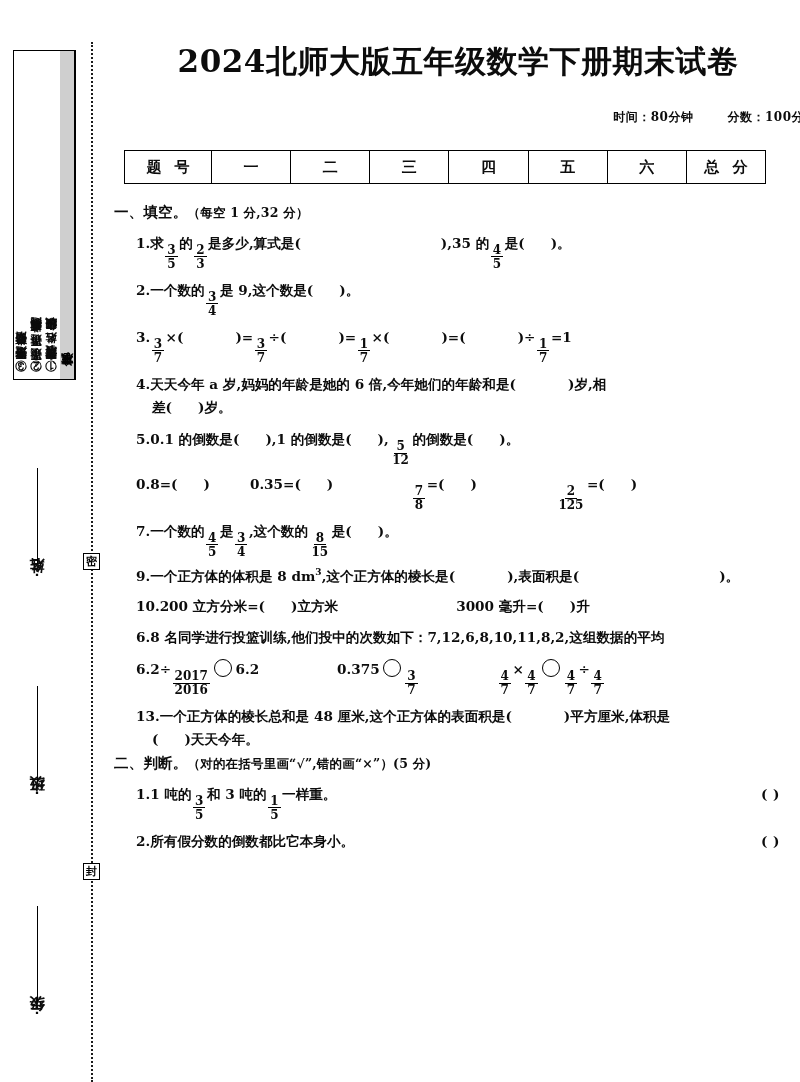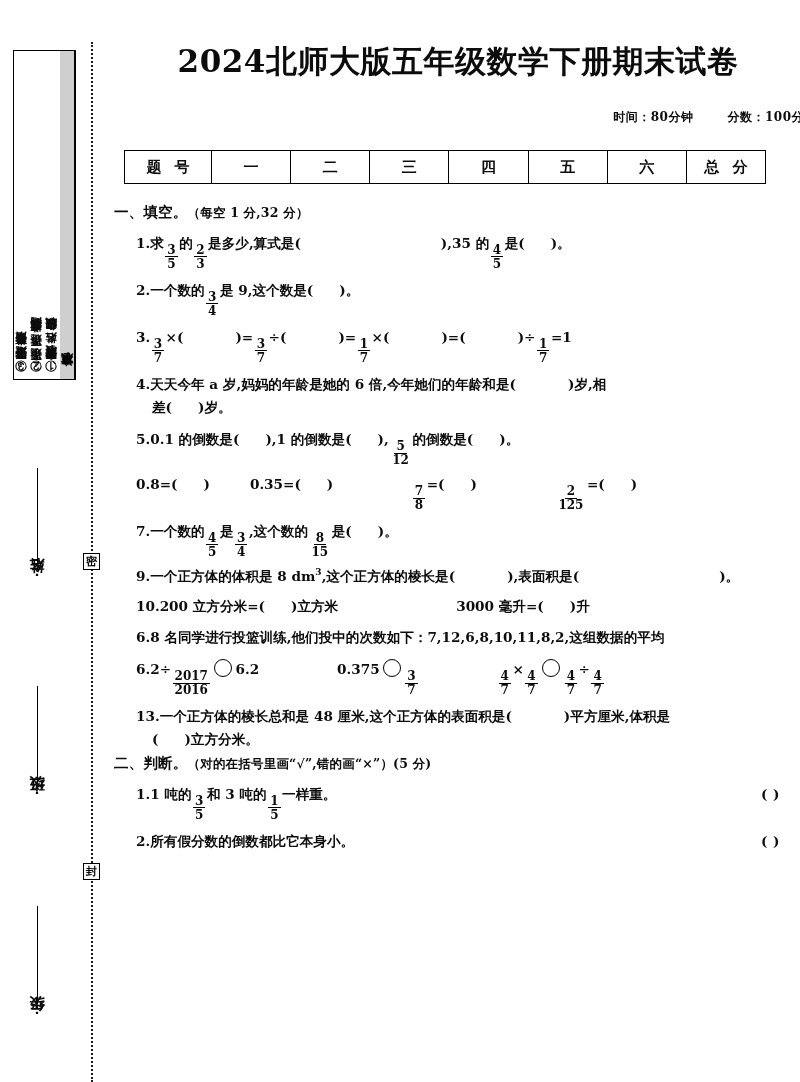--- a/index.html
+++ b/index.html
@@ -406,21 +406,21 @@
           <span class="num">4</span>
           <span class="den">7</span>
         </span><span>÷</span><span class="frac big">
           <span class="num">4</span>
           <span class="den">7</span>
         </span>
     </div>
 
     <div class="q">
       <span>13.</span><span>一个正方体的棱长总和是 48 厘米,这个正方体的表面积是(</span><span class="blank-m"></span><span>)平方厘米,体积是</span>
-      <span class="cont"><span>(</span><span class="blank-s"></span><span>)立方分米。</span></span>
+      <span class="cont"><span>(</span><span class="blank-s"></span><span>)天天今年。</span></span>
     </div>
 
     <div class="sec-head" style="">
       <span>二、判断。</span><span class="pts">（对的在括号里画“√”,错的画“×”）(5 分)</span>
     </div>
 
     <div class="q">
       <span class="tf-paren">(        )</span><span>1.</span><span>1 吨的</span><span class="frac">
           <span class="num">3</span>
           <span class="den">5</span>

